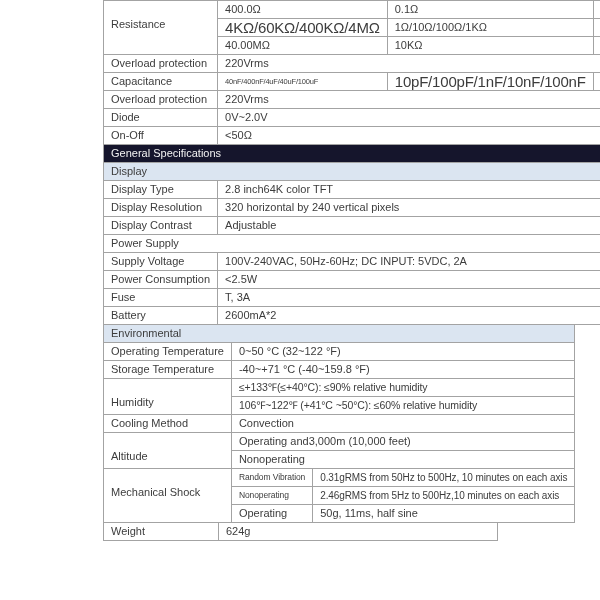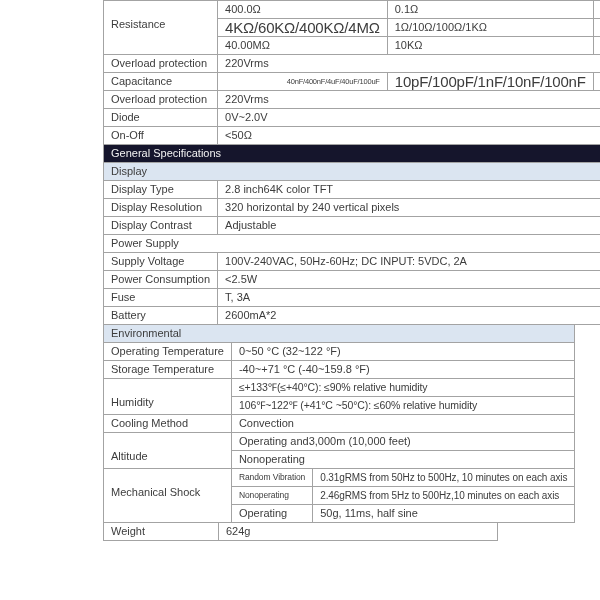--- a/index.html
+++ b/index.html
@@ -20,21 +20,21 @@
   td{
     border:1px solid var(--border);
     height:18px;box-sizing:border-box;
     padding:0 7px;font-size:11px;line-height:17px;
     color:var(--text);white-space:nowrap;overflow:hidden;
   }
   td.merged{vertical-align:top;padding-top:15px;}
   td.sec-dark{background:var(--section-dark-bg);color:var(--section-dark-text);}
   td.sec-blue{background:var(--section-blue-bg);}
   td.small{font-size:15px;letter-spacing:-0.2px;}
-  td.xsmall{font-size:7.5px;letter-spacing:-0.2px;text-align:right;}
+  td.xsmall{font-size:7.5px;letter-spacing:-0.2px;}
   td.shock-sub{font-size:8.5px;letter-spacing:-0.1px;}
   td.shock-val{font-size:10px;letter-spacing:-0.1px;}
   td.acc{padding-left:28px;}
   td.hum{font-size:10.5px;letter-spacing:-0.1px;}
 </style>
 </head>
 <body>
 
 <div class="spec">
 

